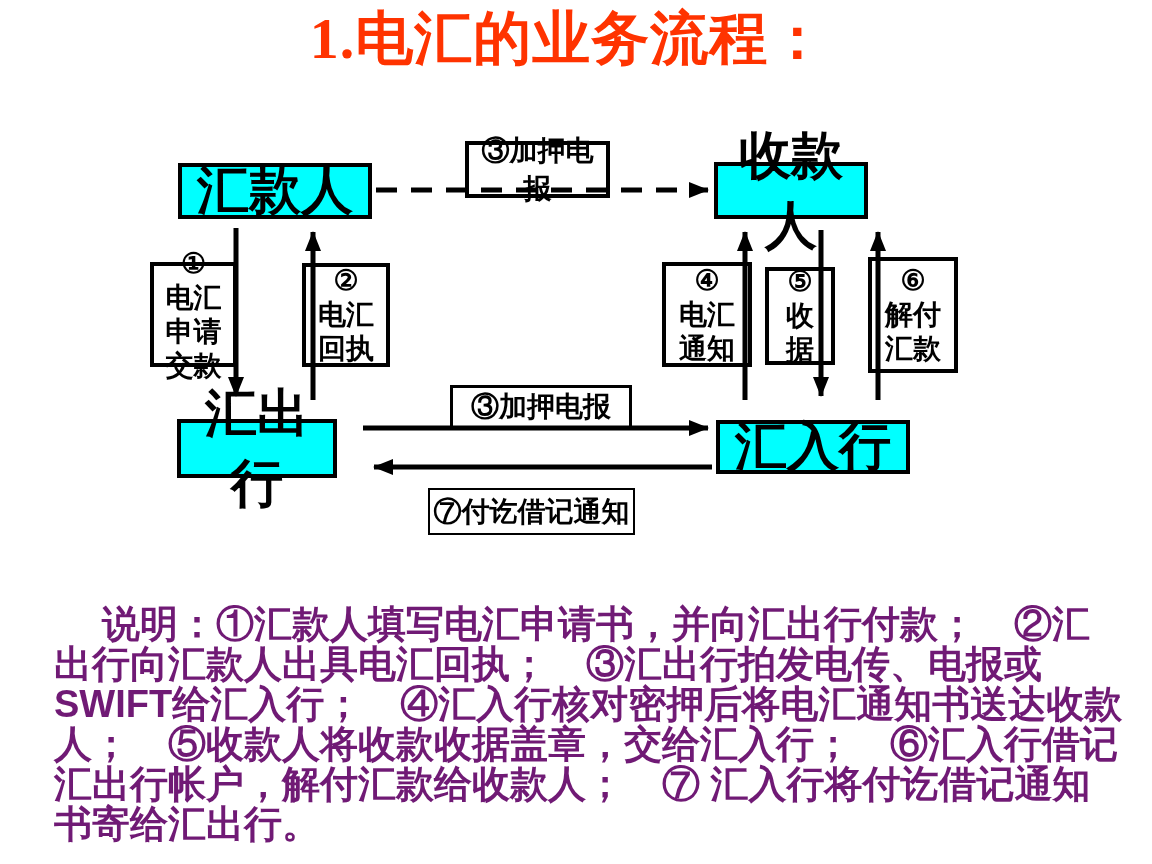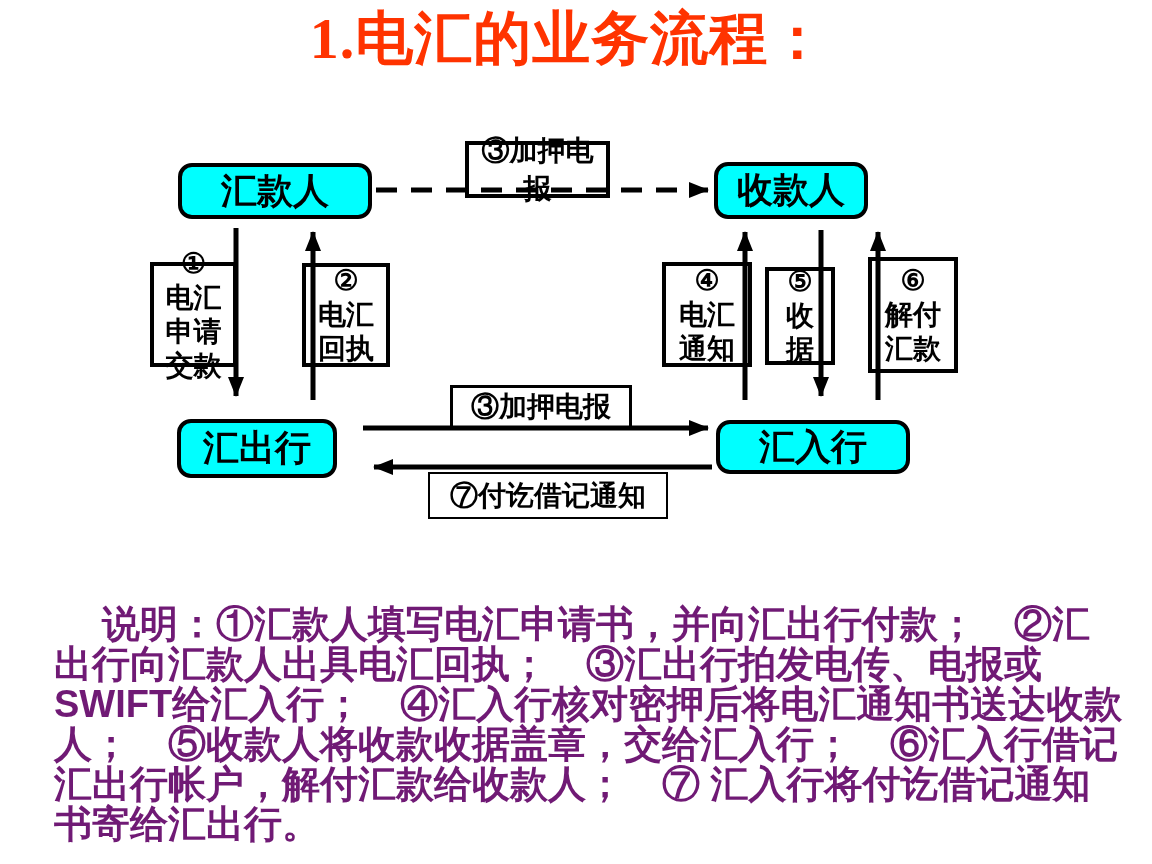--- a/index.html
+++ b/index.html
@@ -36,21 +36,21 @@
     position: absolute;
     display: flex;
     align-items: center;
     justify-content: center;
     text-align: center;
     font-weight: bold;
     color: #000;
     background: var(--paper, #fff);
     border: 4px solid #000;
   }
-  .cyan  { background: var(--node_cyan, #0FF); font-size: 36px; border-radius: 14px; }
+  .cyan  { background: var(--node_cyan, #0FF); font-size: 52px; }
   .ff    { font-size: 28px; }
   .step  { font-size: 28px; line-height: 34px; }
   .step .stack { display: block; }
   .step .stack span { display: block; }
   .hlabel { font-size: 28px; }
   .b2 { border-width: 2px; }
   .b3 { border-width: 3px; }
   .b5 { border-width: 5px; }
   .caption { font-size: 29px; }
   .arrows {
@@ -117,21 +117,21 @@
       <span>⑥</span>
       <span>解付</span>
       <span>汇款</span>
     </div>
   </div>
 
   <div class="box cyan" style="left:177px;top:419px;width:160px;height:59px">汇出行</div>
   <div class="box cyan" style="left:716px;top:420px;width:194px;height:54px">汇入行</div>
 
   <div class="box hlabel b3" style="left:450px;top:385px;width:182px;height:44px">③加押电报</div>
-  <div class="box hlabel b2" style="left:428px;top:472px;width:240px;height:47px">⑦付讫借记通知</div>
+  <div class="box hlabel b2" style="left:428px;top:488px;width:207px;height:47px">⑦付讫借记通知</div>
 
 
   <svg class="arrows" viewBox="0 0 1152 864" xmlns="http://www.w3.org/2000/svg">
     <defs>
       <marker id="ah" markerUnits="userSpaceOnUse" markerWidth="22" markerHeight="18" refX="19" refY="8" orient="auto">
         <path d="M0,0 L20,8 L0,16 Z" fill="#000"></path>
       </marker>
     </defs>
 
     <line x1="376" y1="190" x2="708" y2="190" stroke="#000" stroke-width="5" stroke-dasharray="21 14" marker-end="url(#ah)"></line>

